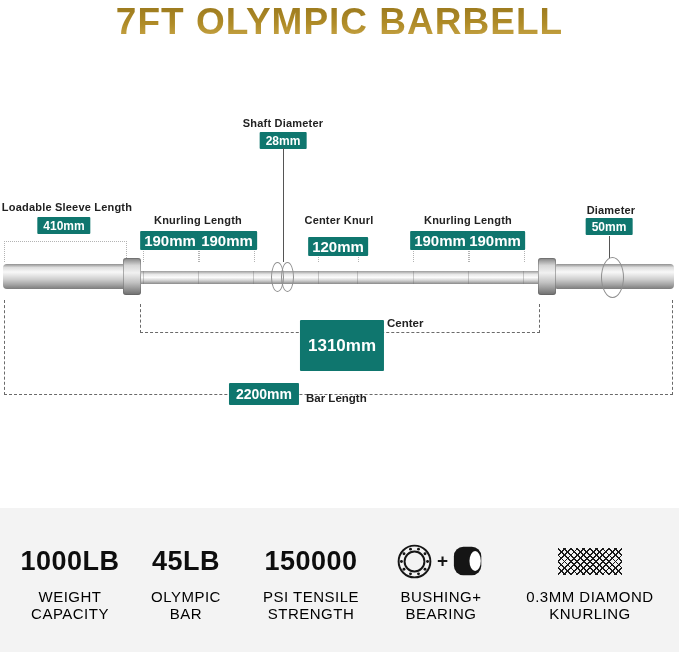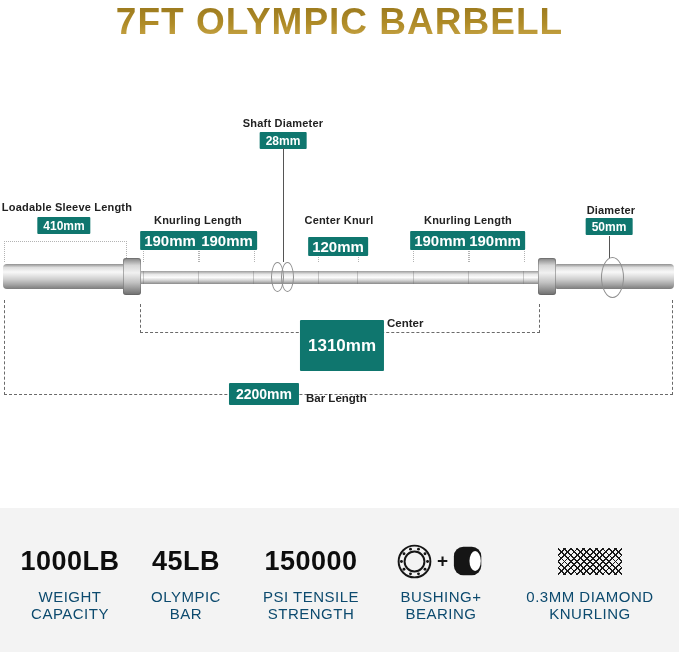--- a/index.html
+++ b/index.html
@@ -38,21 +38,21 @@
           box-shadow:inset 0 0 0 1px rgba(90,90,90,.45);}
   .shaftbar{position:absolute;top:271px;left:141px;width:398px;height:13px;
           background:linear-gradient(180deg,#9a9a9a 0%,#e9e9e9 26%,#fbfbfb 50%,#cbcbcb 76%,#898989 100%);}
   .kmark{position:absolute;top:271px;width:1px;height:13px;background:rgba(110,110,110,.35);}
 
   
   .specs{position:absolute;left:0;top:508px;width:679px;height:144px;background:#f3f3f3;}
   .spec-col{position:absolute;top:36px;display:flex;flex-direction:column;align-items:center;}
   .value-slot{height:34px;display:flex;align-items:center;justify-content:center;}
   .spec-value{font-size:27px;font-weight:bold;color:#0d0d0d;letter-spacing:.5px;}
-  .spec-label{margin-top:11px;text-align:center;font-size:15px;color:#0c4a6e;
+  .spec-label{margin-top:11px;text-align:center;font-size:15px;color:#000000;
               letter-spacing:.5px;line-height:1.1;}
   .spec-label span{display:block;}
   .plus{font-size:19px;font-weight:bold;color:#151515;margin:0 4px;}
   .knurlpat{width:64px;height:27px;
     background-image:
       repeating-linear-gradient(45deg,#1a1a1a 0,#1a1a1a 1.3px,transparent 1.3px,transparent 4.5px),
       repeating-linear-gradient(135deg,#1a1a1a 0,#1a1a1a 1.3px,transparent 1.3px,transparent 4.5px);}
 </style>
 </head>
 <body>

